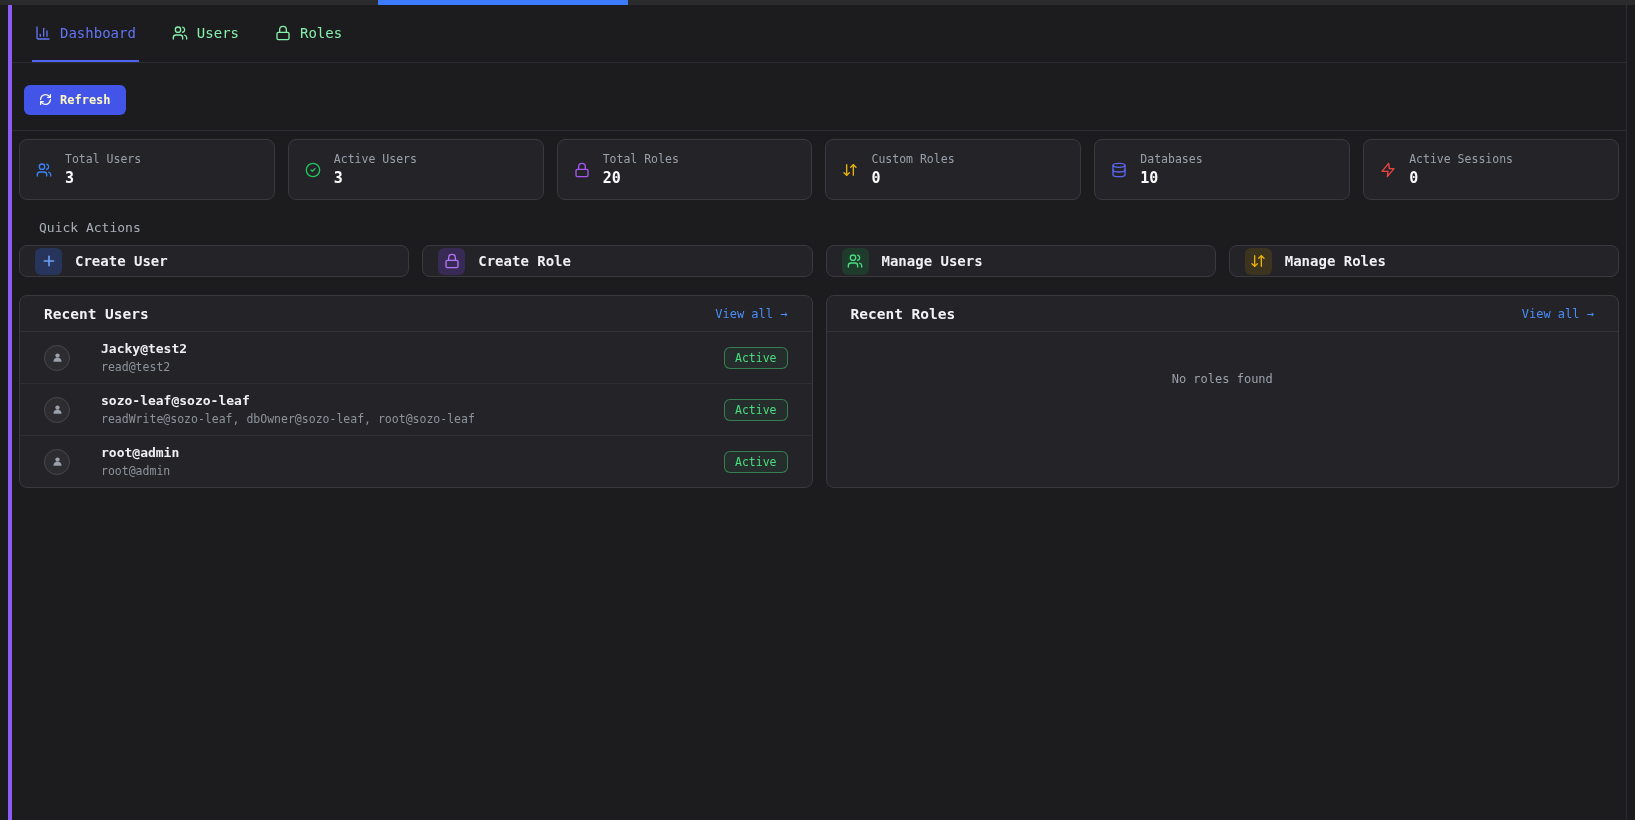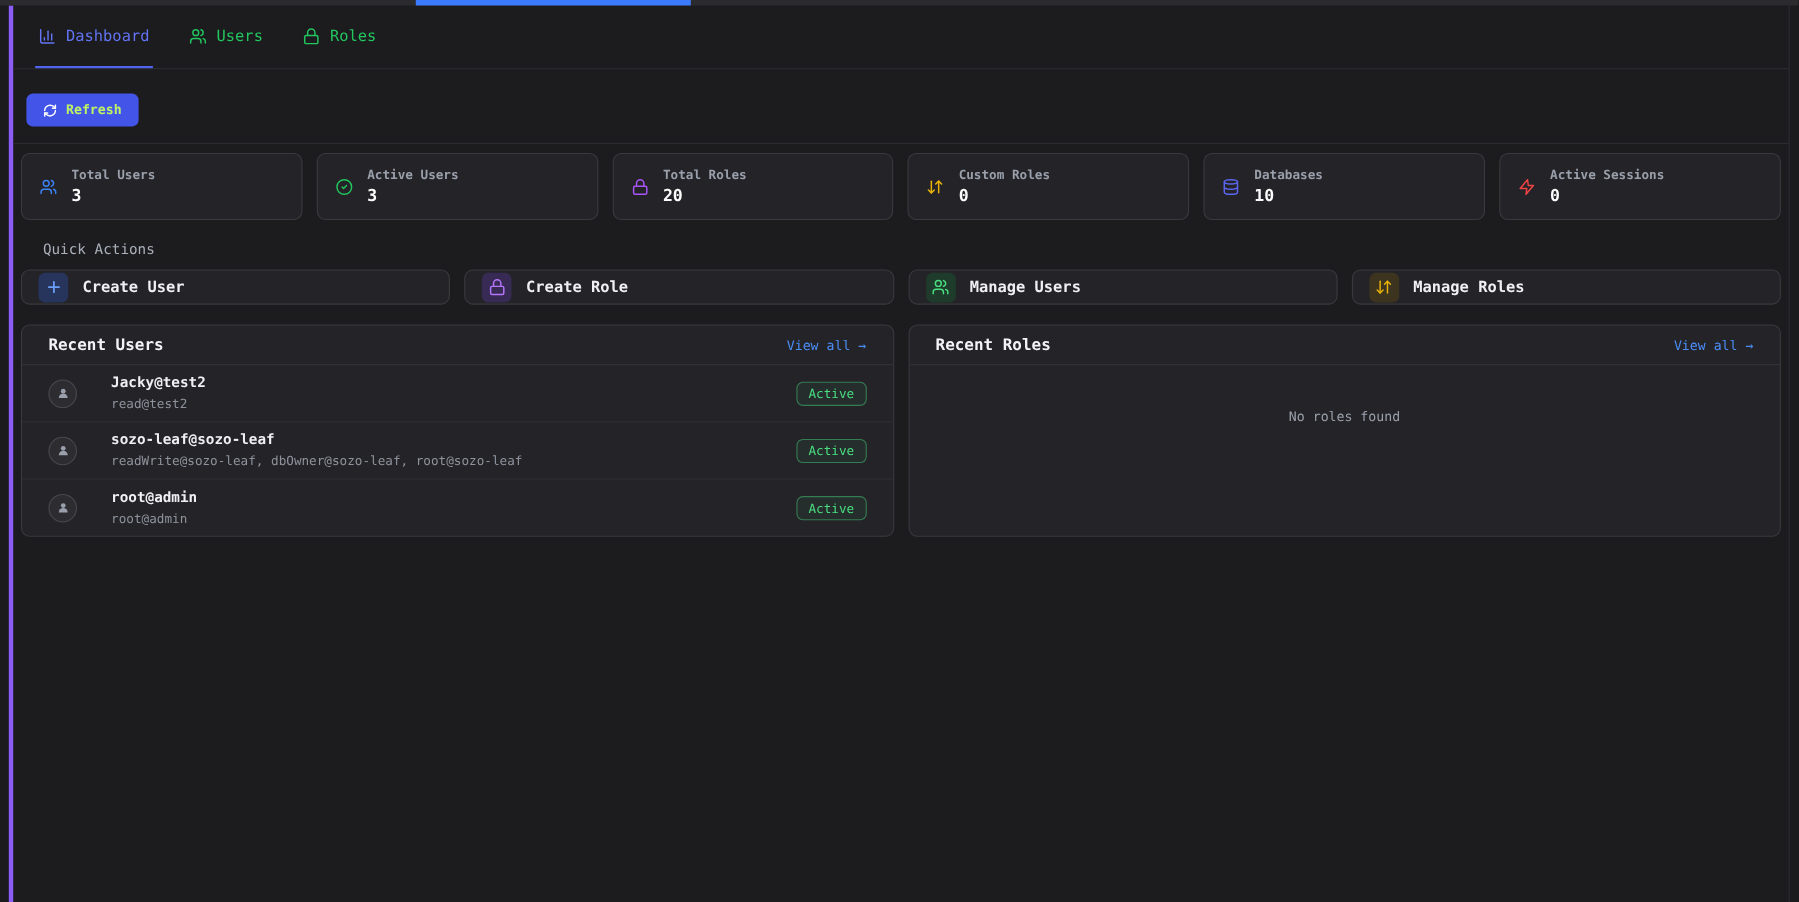--- a/index.html
+++ b/index.html
@@ -17,35 +17,35 @@
   .tab-indicator { position:absolute; left:378px; top:0; width:250px; height:5px; }
 
   .app-frame {
     margin:0 8px; min-height:815px;
     border-left:4px solid #8b5cf6; border-right:1px solid #2d2d31;
     background:#1c1c1f;
   }
 
   
   .navbar { display:flex; align-items:stretch; height:58px; border-bottom:1px solid #2d2d31; padding:0 20px; gap:30px; }
-  .tab { display:flex; align-items:center; gap:9px; font-size:14px; color:#22c55e; border-bottom:2px solid transparent; padding:0 3px; cursor:pointer; }
+  .tab { display:flex; align-items:center; gap:9px; font-size:14px; color:#86efac; border-bottom:2px solid transparent; padding:0 3px; cursor:pointer; }
   .tab.active { color:#6274f3; border-bottom-color:#5063f0; }
   .tab .t-icon { display:flex; }
 
   
   .page-header { display:flex; justify-content:space-between; align-items:flex-start; padding:17px 20px 15px 12px; border-bottom:1px solid #2d2d31; }
   .title-row { display:flex; align-items:center; gap:10px; }
   .page-title { font-size:19px; font-weight:bold; color:#f3f3f5; letter-spacing:0.5px; }
   .subtitle { margin:7px 0 0 28px; font-size:11.5px; color:#9ba1ac; }
-  .refresh-btn { background:#4355e9; color:#bef264; border:none; border-radius:6px; padding:8px 15px; font-size:12px; font-weight:bold; font-family:inherit; display:flex; gap:8px; align-items:center; margin-top:5px; cursor:pointer; }
+  .refresh-btn { background:#4355e9; color:#fef9c3; border:none; border-radius:6px; padding:8px 15px; font-size:12px; font-weight:bold; font-family:inherit; display:flex; gap:8px; margin-top:5px; cursor:pointer; }
 
   
   .stats-row { display:flex; gap:13px; padding:8px 7px 0; }
   .stat-card { flex:1; background:#242428; border:1px solid #3a3a3e; border-radius:8px; padding:10px 16px; display:flex; align-items:center; gap:13px; height:61px; }
-  .stat-label { font-size:11.5px; color:#9aa0ab;font-weight:bold; }
+  .stat-label { font-size:11.5px; color:#9aa0ab; }
   .stat-value { font-size:15px; font-weight:bold; color:#fcfcfd; margin-top:3px; }
 
   
   .section-label { margin:20px 0 10px 27px; font-size:13px; color:#aab0ba; }
   .actions-row { display:flex; gap:13px; padding:0 7px; }
   .action-card { flex:1; background:#242428; border:1px solid #3a3a3e; border-radius:8px; padding:10px 15px; display:flex; align-items:center; gap:13px; height:32px; cursor:pointer; }
   .qa-icon { width:27px; height:27px; border-radius:6px; display:flex; align-items:center; justify-content:center; flex:none; }
   .action-label { font-size:14px; font-weight:bold; color:#f0f0f3; }
 
   

